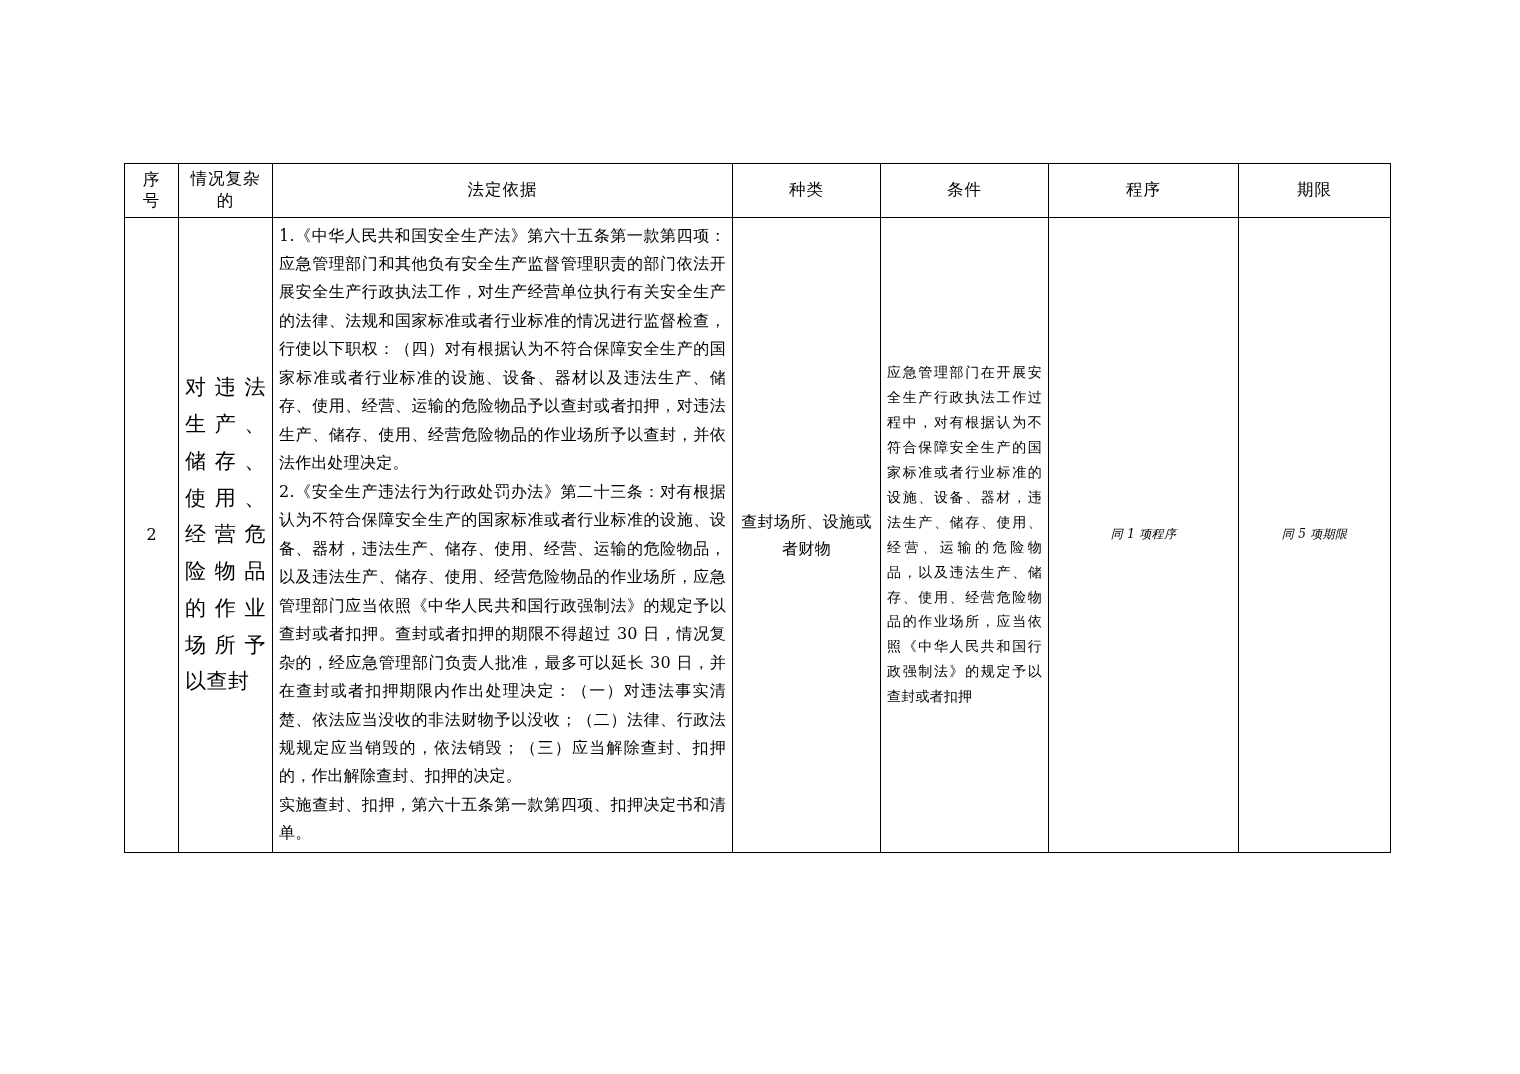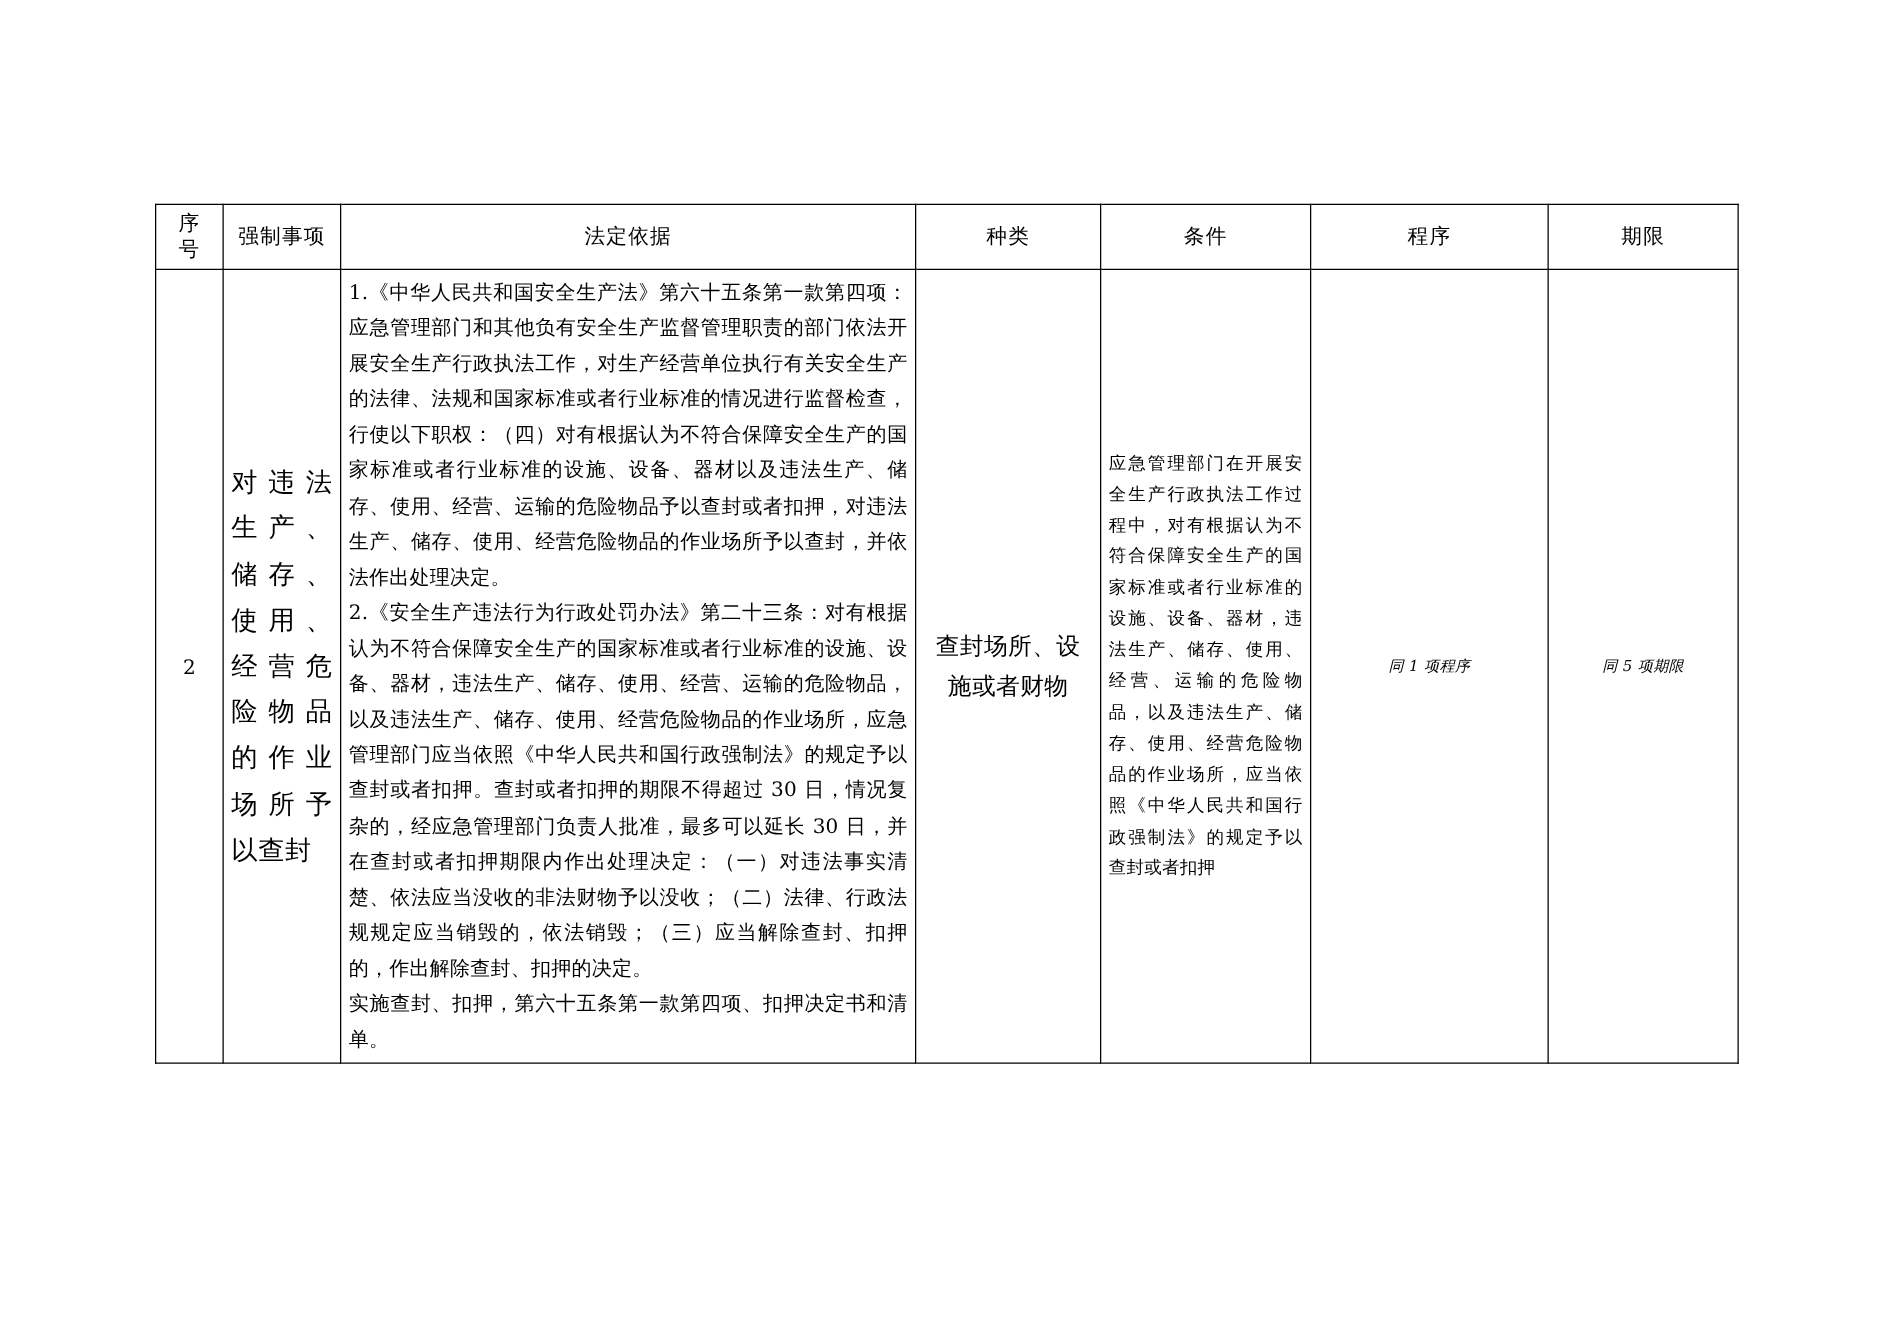--- a/index.html
+++ b/index.html
@@ -78,21 +78,21 @@
     letter-spacing: 0.2px;
     vertical-align: top;
     padding: 10px 10px 12px 10px;
   }
   .cell-basis p {
     margin: 0;
     text-indent: 0;
   }
   .cell-kind {
     text-align: center;
-    font-size: 19px;
+    font-size: 16px;
     line-height: 1.7;
     letter-spacing: 0.3px;
   }
   .cell-cond {
     text-align: justify;
     text-align-last: left;
     font-size: 14px;
     line-height: 1.78;
     letter-spacing: 0.2px;
     vertical-align: middle;
@@ -119,21 +119,21 @@
         <col class="c-cond">
         <col class="c-proc">
         <col class="c-term">
       </colgroup>
       <thead>
         <tr>
           <td class="hdr-seq">
             <div>序</div>
             <div>号</div>
           </td>
-          <td>强制事项</td>
+          <td>情况复杂的</td>
           <td>法定依据</td>
           <td>种类</td>
           <td>条件</td>
           <td>程序</td>
           <td>期限</td>
         </tr>
       </thead>
       <tbody>
         <tr>
           <td class="cell-seq">2</td>

